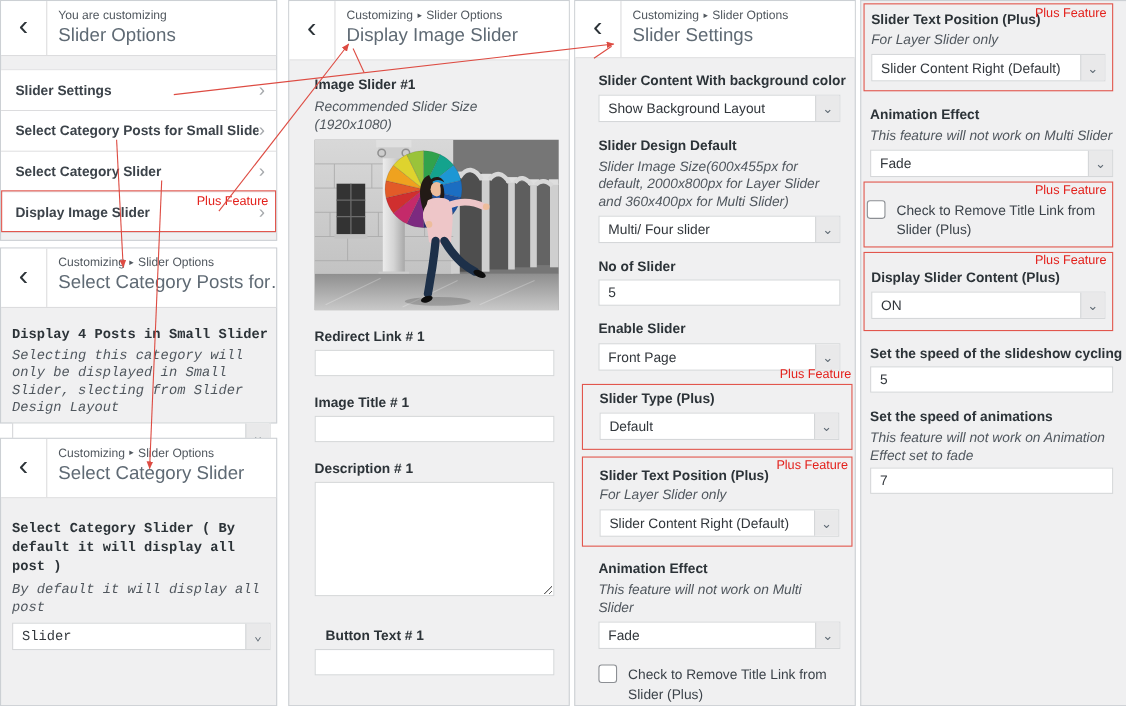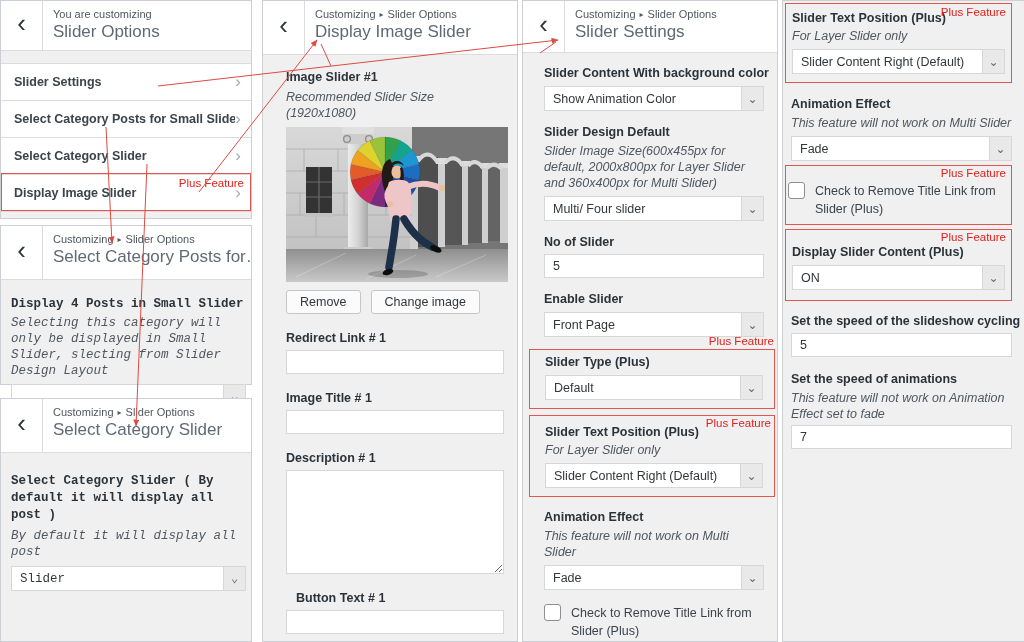--- a/index.html
+++ b/index.html
@@ -238,51 +238,47 @@
             <circle cx="156" cy="61" r="3" fill="#edbd9c"></circle>
             <path d="M105 60 Q99 67 103 75" stroke="#eec6c8" stroke-width="6" fill="none" stroke-linecap="round"></path>
             <circle cx="104" cy="77" r="3" fill="#edbd9c"></circle>
             <path d="M110 92 Q108 112 105 128 Q104 135 103 140" stroke="#1d3049" stroke-width="7.5" fill="none" stroke-linecap="round"></path>
             <path d="M118 92 Q125 104 134 112 Q140 117 146 120" stroke="#1d3049" stroke-width="7.5" fill="none" stroke-linecap="round"></path>
             <ellipse cx="102" cy="145" rx="5.5" ry="2.8" fill="#0d0d0d" transform="rotate(-18 102 145)"></ellipse>
             <ellipse cx="150" cy="122" rx="6" ry="3" fill="#0d0d0d" transform="rotate(24 150 122)"></ellipse>
           </g>
         </svg>
       </div>
-      <div class="btnrow" style="margin-top:8px;">
-        <button class="btn">Remove</button>
-        <button class="btn">Change image</button>
-      </div>
       <div class="clabel" style="margin-top:16px;">Redirect Link # 1</div>
       <input class="tinput" style="margin-top: 4px;">
       <div class="clabel" style="margin-top:16px;">Image Title # 1</div>
       <input class="tinput" style="margin-top: 4px;">
       <div class="clabel" style="margin-top:16px;">Description # 1</div>
       <textarea class="tinput" style="margin-top: 4px;"></textarea>
-      <div class="clabel" style="margin-top:16px;padding-left:10px;">Button Text # 1</div>
+      <div class="clabel" style="margin-top:28px;padding-left:10px;">Button Text # 1</div>
       <input class="tinput" style="margin-top: 4px;">
     </div>
   </div>
 
   <div class="panel" id="panel-settings">
     <div class="hdr" style="height:52px;">
       <div class="back">
           <span>‹</span>
         </div>
       <div class="hdr-text">
         <div class="crumb">
           <span>Customizing</span><span class="sep">▸</span><span>Slider Options</span>
         </div>
         <div class="ptitle">Slider Settings</div>
       </div>
     </div>
     <div class="body body3">
       <div class="clabel" style="margin-top:12px;white-space:nowrap;">Slider Content With background color</div>
       <div class="select" style="margin-top:5px;">
-        <span class="sel-val">Show Animation Color</span>
+        <span class="sel-val">Show Background Layout</span>
         <span class="sel-btn">⌄</span>
       </div>
       <div class="clabel" style="margin-top:13px;">Slider Design Default</div>
       <div class="cdesc" style="margin-top:3px;">Slider Image Size(600x455px for default, 2000x800px for Layer Slider and 360x400px for Multi Slider)</div>
       <div class="select" style="margin-top:5px;">
         <span class="sel-val">Multi/ Four slider</span>
         <span class="sel-btn">⌄</span>
       </div>
       <div class="clabel" style="margin-top:13px;">No of Slider</div>
       <input class="tinput" style="margin-top: 4px;" value="5">

